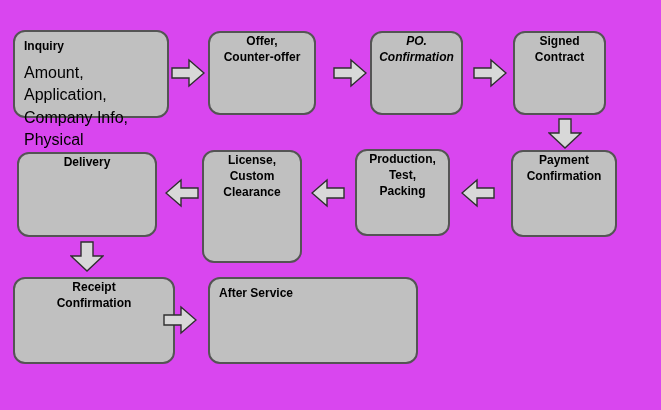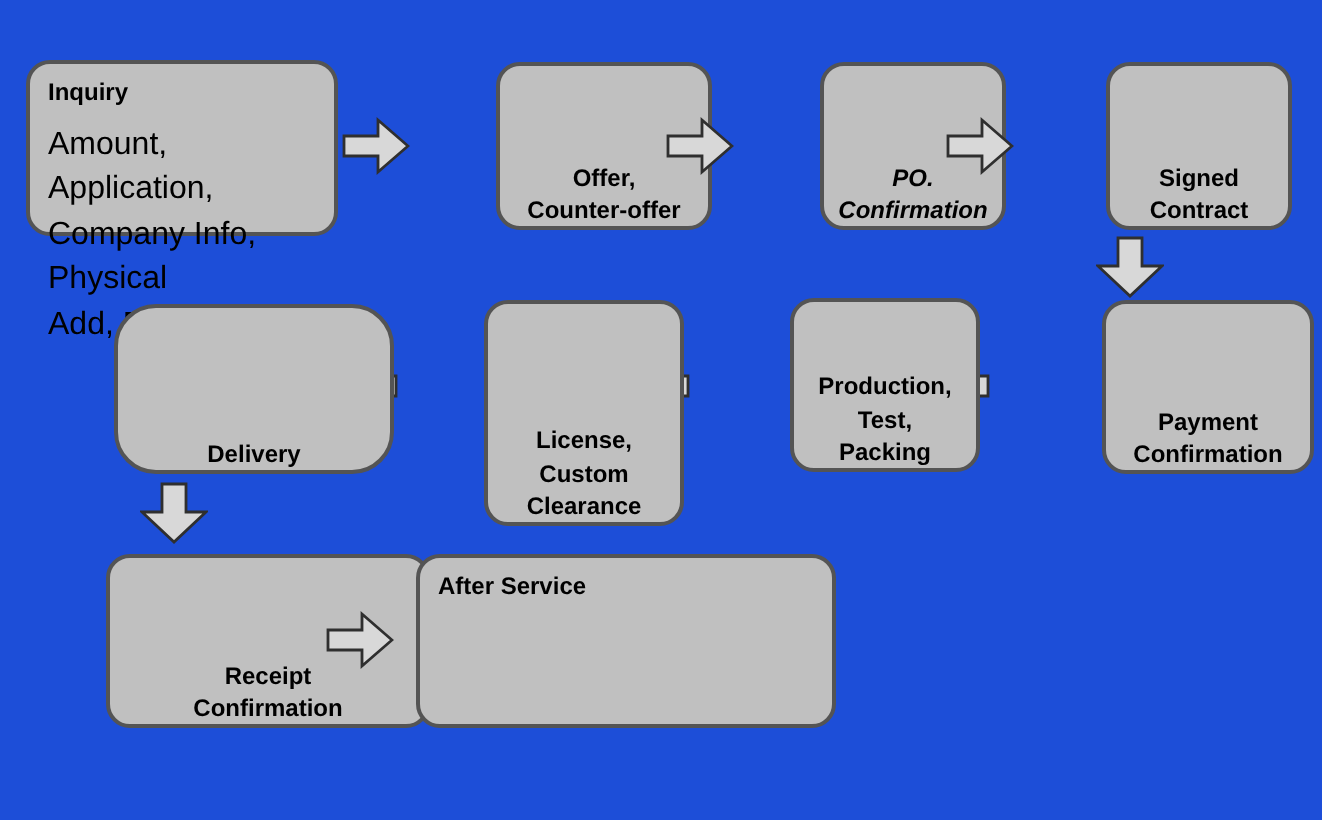--- a/index.html
+++ b/index.html
@@ -6,36 +6,35 @@
     margin: 0;
     padding: 0;
     background: #ffffff;
     font-family: "Liberation Sans", sans-serif;
     color: #000000;
   }
   .canvas {
     position: relative;
     width: 661px;
     height: 410px;
-    background: #1d4ed8;
+    background: #d946ef;
     overflow: hidden;
   }
   .node {
     position: absolute;
     background: #c0c0c0;
     border: 2px solid #545454;
     border-radius: 12px;
     box-sizing: border-box;
   }
   .node.center {
     display: flex;
-    align-items: flex-end;
+    align-items: flex-start;
     justify-content: center;
     text-align: center;
-    margin-left: 40px;
   }
   .node-label {
     font-weight: bold;
     font-size: 12px;
     line-height: 1.35;
     white-space: pre-line;
   }
   .node.lefttext {
     padding: 7px 9px;
   }
@@ -140,21 +139,21 @@
 Custom
 Clearance</span>
   </div>
 
   <div class="arrow" style="left:165px; top:178px;">
     <svg width="34" height="30" viewBox="0 0 34 30">
         <polygon points="33,10 16,10 16,2 1,15 16,28 16,20 33,20"></polygon>
       </svg>
   </div>
 
-  <div class="node center" style="left:17px; top:152px; width:140px; height:85px;border-radius:21px;">
+  <div class="node center" style="left:17px; top:152px; width:140px; height:85px;">
     <span class="node-label">Delivery</span>
   </div>
 
   <div class="arrow" style="left:70px; top:241px;">
     <svg width="34" height="31" viewBox="0 0 34 31">
         <polygon points="11,1 23,1 23,15 33,15 17,30 1,15 11,15"></polygon>
       </svg>
   </div>
 
   <div class="node center" style="left:13px; top:277px; width:162px; height:87px;">

